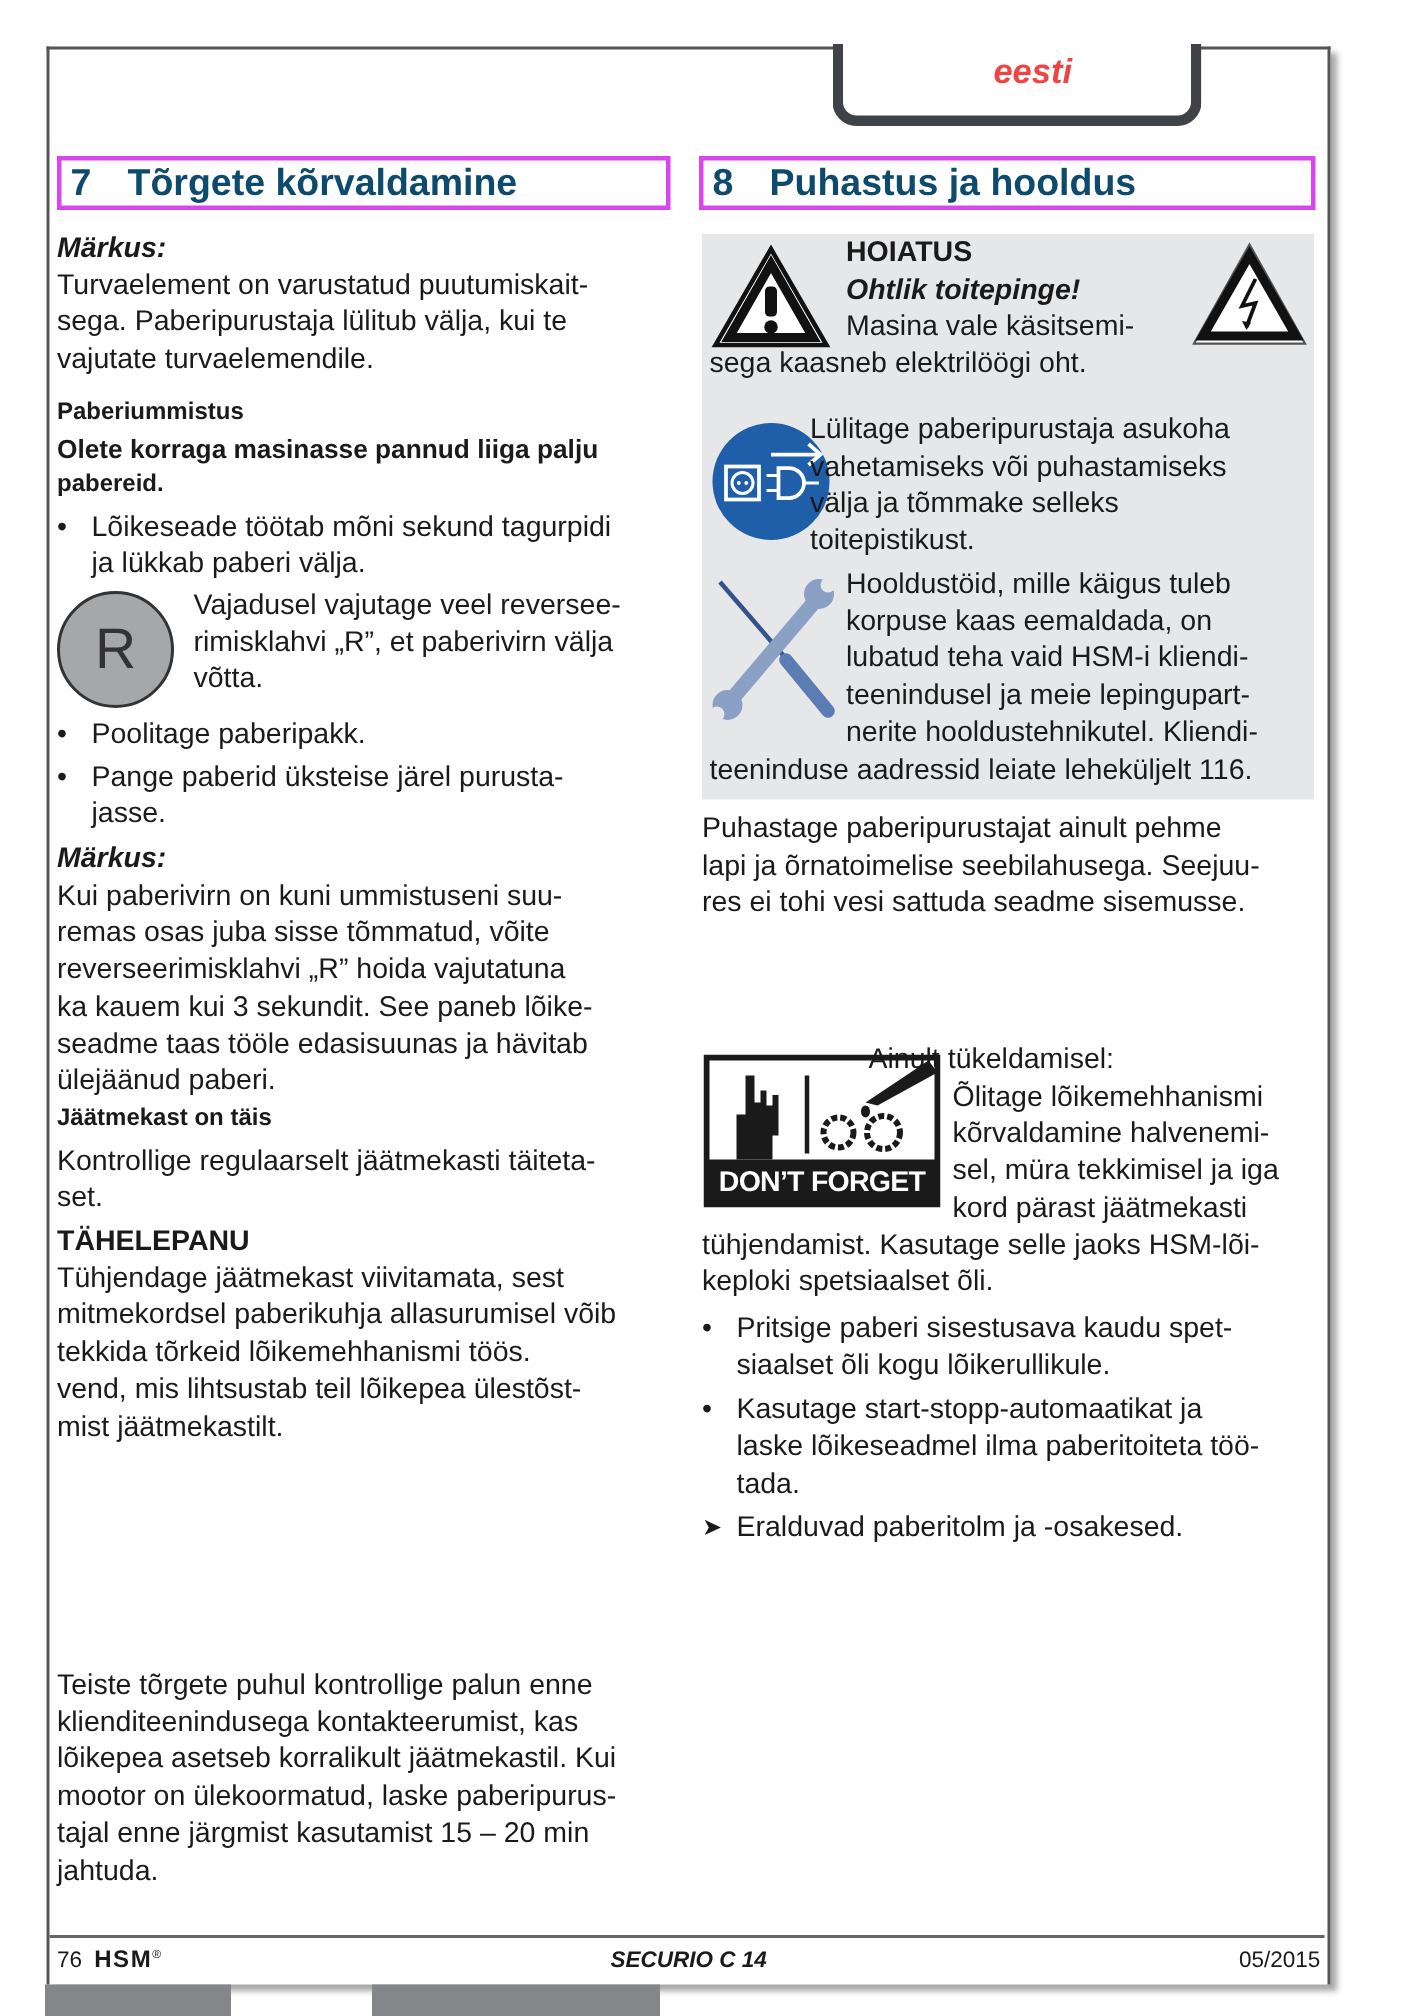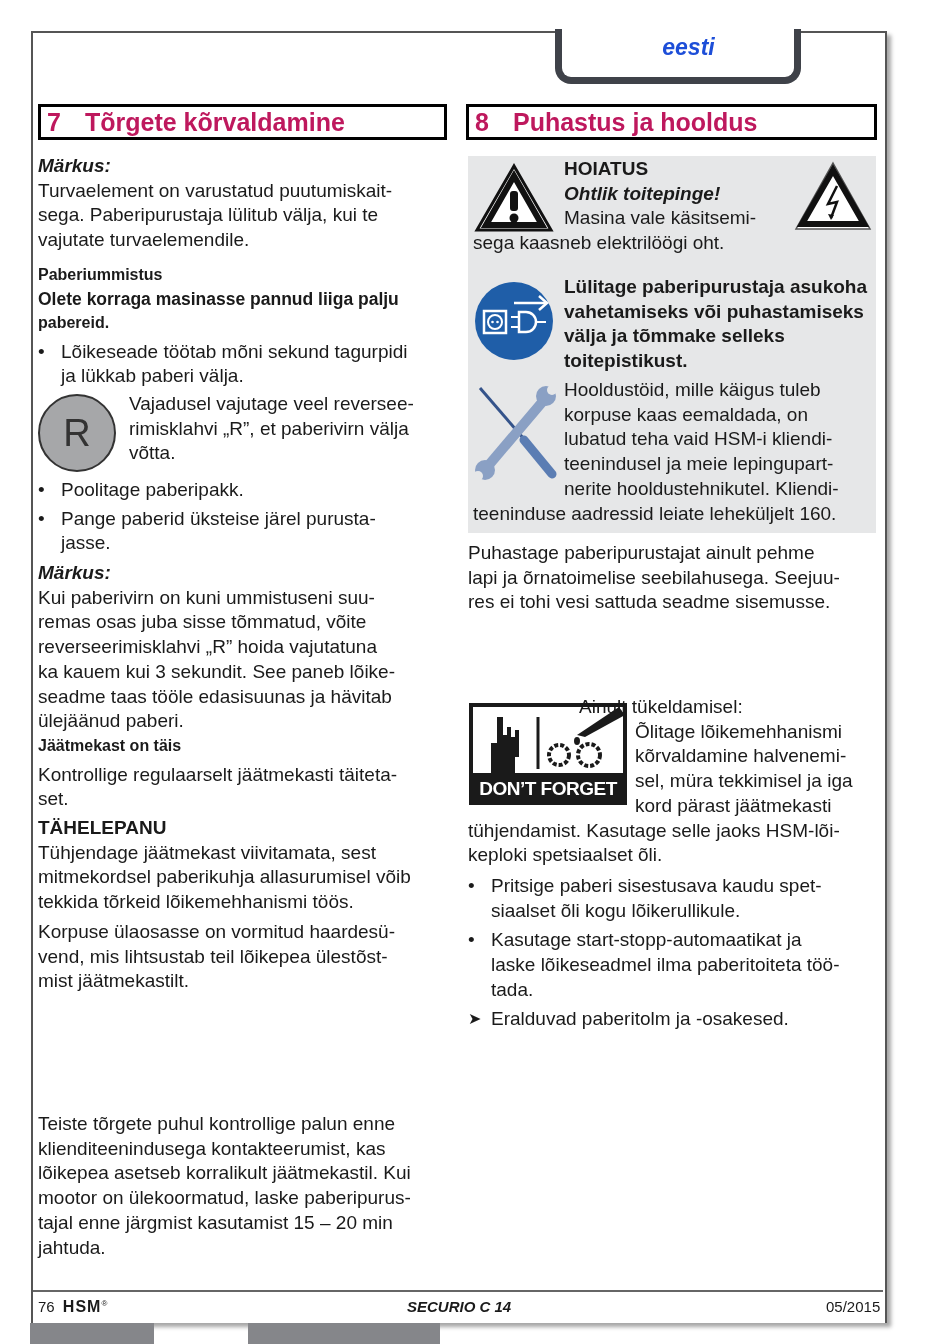--- a/index.html
+++ b/index.html
@@ -5,24 +5,24 @@
   html, body { margin: 0; padding: 0; background: #ffffff; }
   body { width: 950px; height: 1344px; position: relative; overflow: hidden;
          font-family: "Liberation Sans", sans-serif; color: #1a1a1a; }
   .page-frame { position: absolute; left: 31px; top: 31px; width: 852px; height: 1290px;
          border: 2px solid #555; border-bottom: none; background: #fff;
          box-shadow: 4px 4px 4px rgba(0,0,0,0.35); }
   .lang-tab { position: absolute; left: 555px; top: 29px; width: 246px; height: 55px;
          background: #fff; border: 7px solid #3f4249; border-top: none;
          border-radius: 0 0 16px 16px; box-sizing: border-box; }
   .lang-tab span { display: block; text-align: center; font-style: italic; font-weight: bold;
-         font-size: 23px; margin-top: 5px; color: #1d4ed8; padding-left: 21px; }
-  .sec-head { position: absolute; top: 104px; height: 36px; border: 3px solid #000000;
+         font-size: 23px; margin-top: 5px; color: #ef4444; padding-left: 21px; }
+  .sec-head { position: absolute; top: 104px; height: 36px; border: 3px solid #d946ef;
          box-sizing: border-box; font-weight: bold; font-size: 25px; line-height: 30px;
-         padding-left: 6px; color: #be185d; }
+         padding-left: 6px; color: #0c4a6e; }
   .sec-head .num { display: inline-block; width: 38px; }
   .col { position: absolute; font-size: 19px; line-height: 24.7px; }
   .col p { margin: 0; }
   .italic-bold { font-style: italic; font-weight: bold; }
   .bold { font-weight: bold; }
   .sub-h { font-weight: bold; font-size: 16px; }
   .bullet { position: relative; padding-left: 23px; }
   .bullet:before { content: "•"; position: absolute; left: 0; top: 0; }
   .warn-box { position: absolute; left: 468px; top: 156px; width: 408px; height: 377px;
          background: #e6e7e8; }
@@ -81,21 +81,20 @@
   <p>ka kauem kui 3 sekundit. See paneb lõike-</p>
   <p>seadme taas tööle edasisuunas ja hävitab</p>
   <p>ülejäänud paberi.</p>
   <p class="sub-h" style="">Jäätmekast on täis</p>
   <p style="margin-top:4px;">Kontrollige regulaarselt jäätmekasti täiteta-</p>
   <p>set.</p>
   <p class="bold" style="margin-top:4px;">TÄHELEPANU</p>
   <p>Tühjendage jäätmekast viivitamata, sest</p>
   <p>mitmekordsel paberikuhja allasurumisel võib</p>
   <p>tekkida tõrkeid lõikemehhanismi töös.</p>
-  <p style="margin-top:5px;">Korpuse ülaosasse on vormitud haardesü-</p>
   <p>vend, mis lihtsustab teil lõikepea ülestõst-</p>
   <p>mist jäätmekastilt.</p>
 </div>
 
 <div class="col" style="left:38px;top:1112px;width:415px;">
   <p>Teiste tõrgete puhul kontrollige palun enne</p>
   <p>klienditeenindusega kontakteerumist, kas</p>
   <p>lõikepea asetseb korralikult jäätmekastil. Kui</p>
   <p>mootor on ülekoormatud, laske paberipurus-</p>
   <p>tajal enne järgmist kasutamist 15 – 20 min</p>
@@ -132,21 +131,21 @@
   <circle cx="18.5" cy="41" r="1.3" fill="#fff"></circle>
     <circle cx="23.5" cy="41" r="1.3" fill="#fff"></circle>
   <line x1="37" y1="36" x2="45" y2="36" stroke="#fff" stroke-width="2"></line>
   <line x1="37" y1="46" x2="45" y2="46" stroke="#fff" stroke-width="2"></line>
   <path d="M45 31 H52 A10 10 0 0 1 52 51 H45 Z" fill="none" stroke="#fff" stroke-width="2.5"></path>
   <line x1="62" y1="41" x2="72" y2="41" stroke="#fff" stroke-width="2"></line>
   <line x1="40" y1="22" x2="73" y2="22" stroke="#fff" stroke-width="2.5"></line>
   <polyline points="65,15 73,22 65,29" fill="none" stroke="#fff" stroke-width="2.5"></polyline>
 </svg>
 
-<div class="col" style="left:564px;top:275px;width:310px;font-weight:bold;">
+<div class="col" style="left:540px;top:275px;width:310px;">
   <p>Lülitage paberipurustaja asukoha</p>
   <p>vahetamiseks või puhastamiseks</p>
   <p>välja ja tõmmake selleks</p>
   <p>toitepistikust.</p>
 </div>
 
 <svg class="icon-abs" style="left:472px;top:382px;" width="86" height="100" viewBox="0 0 86 100">
   <line x1="8" y1="6" x2="58" y2="64" stroke="#34538a" stroke-width="3"></line>
   <line x1="52" y1="58" x2="80" y2="92" stroke="#5b7db3" stroke-width="9" stroke-linecap="round"></line>
   <line x1="72" y1="18" x2="16" y2="84" stroke="#8aa0c4" stroke-width="10" stroke-linecap="round"></line>
@@ -155,21 +154,21 @@
   <circle cx="13" cy="88" r="10" fill="#8aa0c4"></circle>
   <circle cx="6" cy="94" r="5" fill="#e6e7e8"></circle>
 </svg>
 
 <div class="col" style="left:473px;top:378px;width:405px;">
   <p style="margin-left:91px;">Hooldustöid, mille käigus tuleb</p>
   <p style="margin-left:91px;">korpuse kaas eemaldada, on</p>
   <p style="margin-left:91px;">lubatud teha vaid HSM-i kliendi-</p>
   <p style="margin-left:91px;">teenindusel ja meie lepingupart-</p>
   <p style="margin-left:91px;">nerite hooldustehnikutel. Kliendi-</p>
-  <p>teeninduse aadressid leiate leheküljelt 160.</p>
+  <p>teeninduse aadressid leiate leheküljelt 116.</p>
 </div>
 
 <div class="col" style="left:468px;top:541px;width:410px;">
   <p>Puhastage paberipurustajat ainult pehme</p>
   <p>lapi ja õrnatoimelise seebilahusega. Seejuu-</p>
   <p>res ei tohi vesi sattuda seadme sisemusse.</p>
 </div>
 
 <div class="icon-abs" style="left:469px;top:703px;width:158px;height:102px;">
   <svg width="158" height="102" viewBox="0 0 158 102" style="position:absolute;left:0;top:0;">

